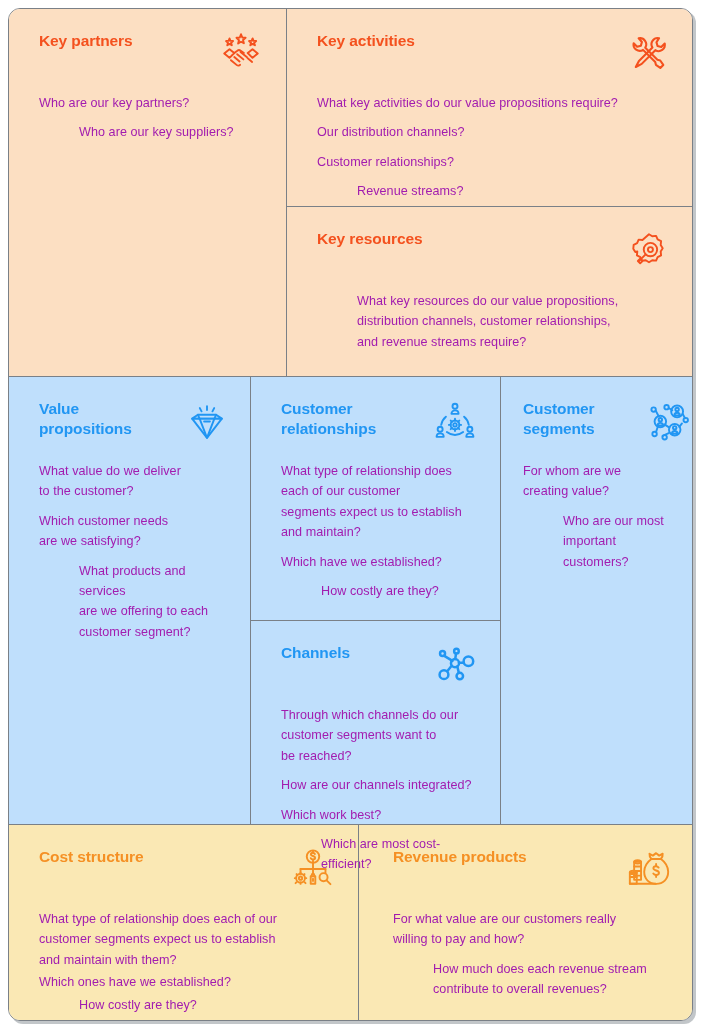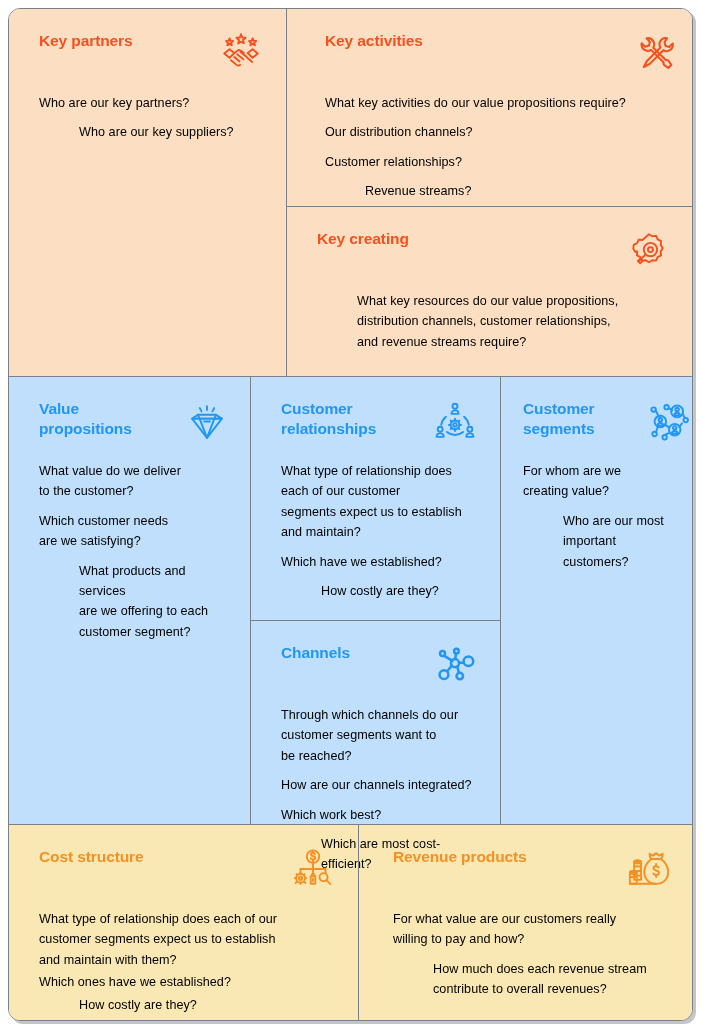--- a/index.html
+++ b/index.html
@@ -92,31 +92,31 @@
   .icon svg { display: block; width: 100%; height: 100%; }
 
   
   .head-gap { flex: 0 0 auto; }
 
   
   .qlist { display: block; }
   .q {
     font-size: 12.6px;
     line-height: 1.62;
-    color: #000000;
+    color: #a21caf;
     margin-bottom: 9px;
     white-space: pre-line;
     letter-spacing: 0.05px;
   }
   .q:last-child { margin-bottom: 0; margin-left: 40px; }
   .q.tight { margin-bottom: 2px; }
 
   
   #cell-key-partners   { left: 0;     top: 0;     width: 277px; height: 367px; }
-  #cell-key-activities { left: 286px; top: 0;     width: 407px; height: 197px; }
+  #cell-key-activities { left: 278px; top: 0;     width: 407px; height: 197px; }
   #cell-key-resources  { left: 278px; top: 198px; width: 407px; height: 169px; }
 
   #cell-value-props    { left: 0;     top: 368px; width: 241px; height: 447px; padding-left: 43px; }
   #cell-cust-rel       { left: 242px; top: 368px; width: 249px; height: 243px; }
   #cell-channels       { left: 242px; top: 612px; width: 249px; height: 203px; }
   #cell-cust-seg       { left: 492px; top: 368px; width: 193px; height: 447px; }
 
   #cell-cost           { left: 0;     top: 816px; width: 349px; height: 197px; padding-left: 35px; }
   #cell-revenue        { left: 350px; top: 816px; width: 335px; height: 197px; }
 
@@ -183,21 +183,21 @@
           <div class="q">Our distribution channels?</div>
           <div class="q">Customer relationships?</div>
           <div class="q">Revenue streams?</div>
         </div>
       </div>
     </div>
 
     <div class="cell" id="cell-key-resources">
       <div class="cell-inner">
         <div class="head">
-          <div class="title orange">Key creating</div>
+          <div class="title orange">Key resources</div>
           <div class="head-gap" style="width:36px"></div>
           <span class="icon">
             <svg viewBox="0 0 48 48" fill="none" stroke="#f4511e" stroke-width="2" stroke-linecap="round" stroke-linejoin="round">
               <path d="M24 5.5l3.4 2.1 4-.4 1.6 3.7 3.6 1.8-.4 4 2.1 3.4-2.1 3.4.4 4-3.6 1.8-1.6 3.7-4-.4-3.4 2.1-3.4-2.1-4 .4-1.6-3.7-3.6-1.8.4-4L9.7 24l-2.1-3.4.4-4 3.6-1.8 1.6-3.7 4 .4z"></path>
               <circle cx="25.5" cy="21.5" r="7"></circle>
               <circle cx="25.5" cy="21.5" r="2.6"></circle>
               <path d="M20.5 26.5l-7 7"></path>
               <path d="M14.8 31l2.4 2.4-2.4 2.4-2.4-2.4z"></path>
             </svg>
           </span>

